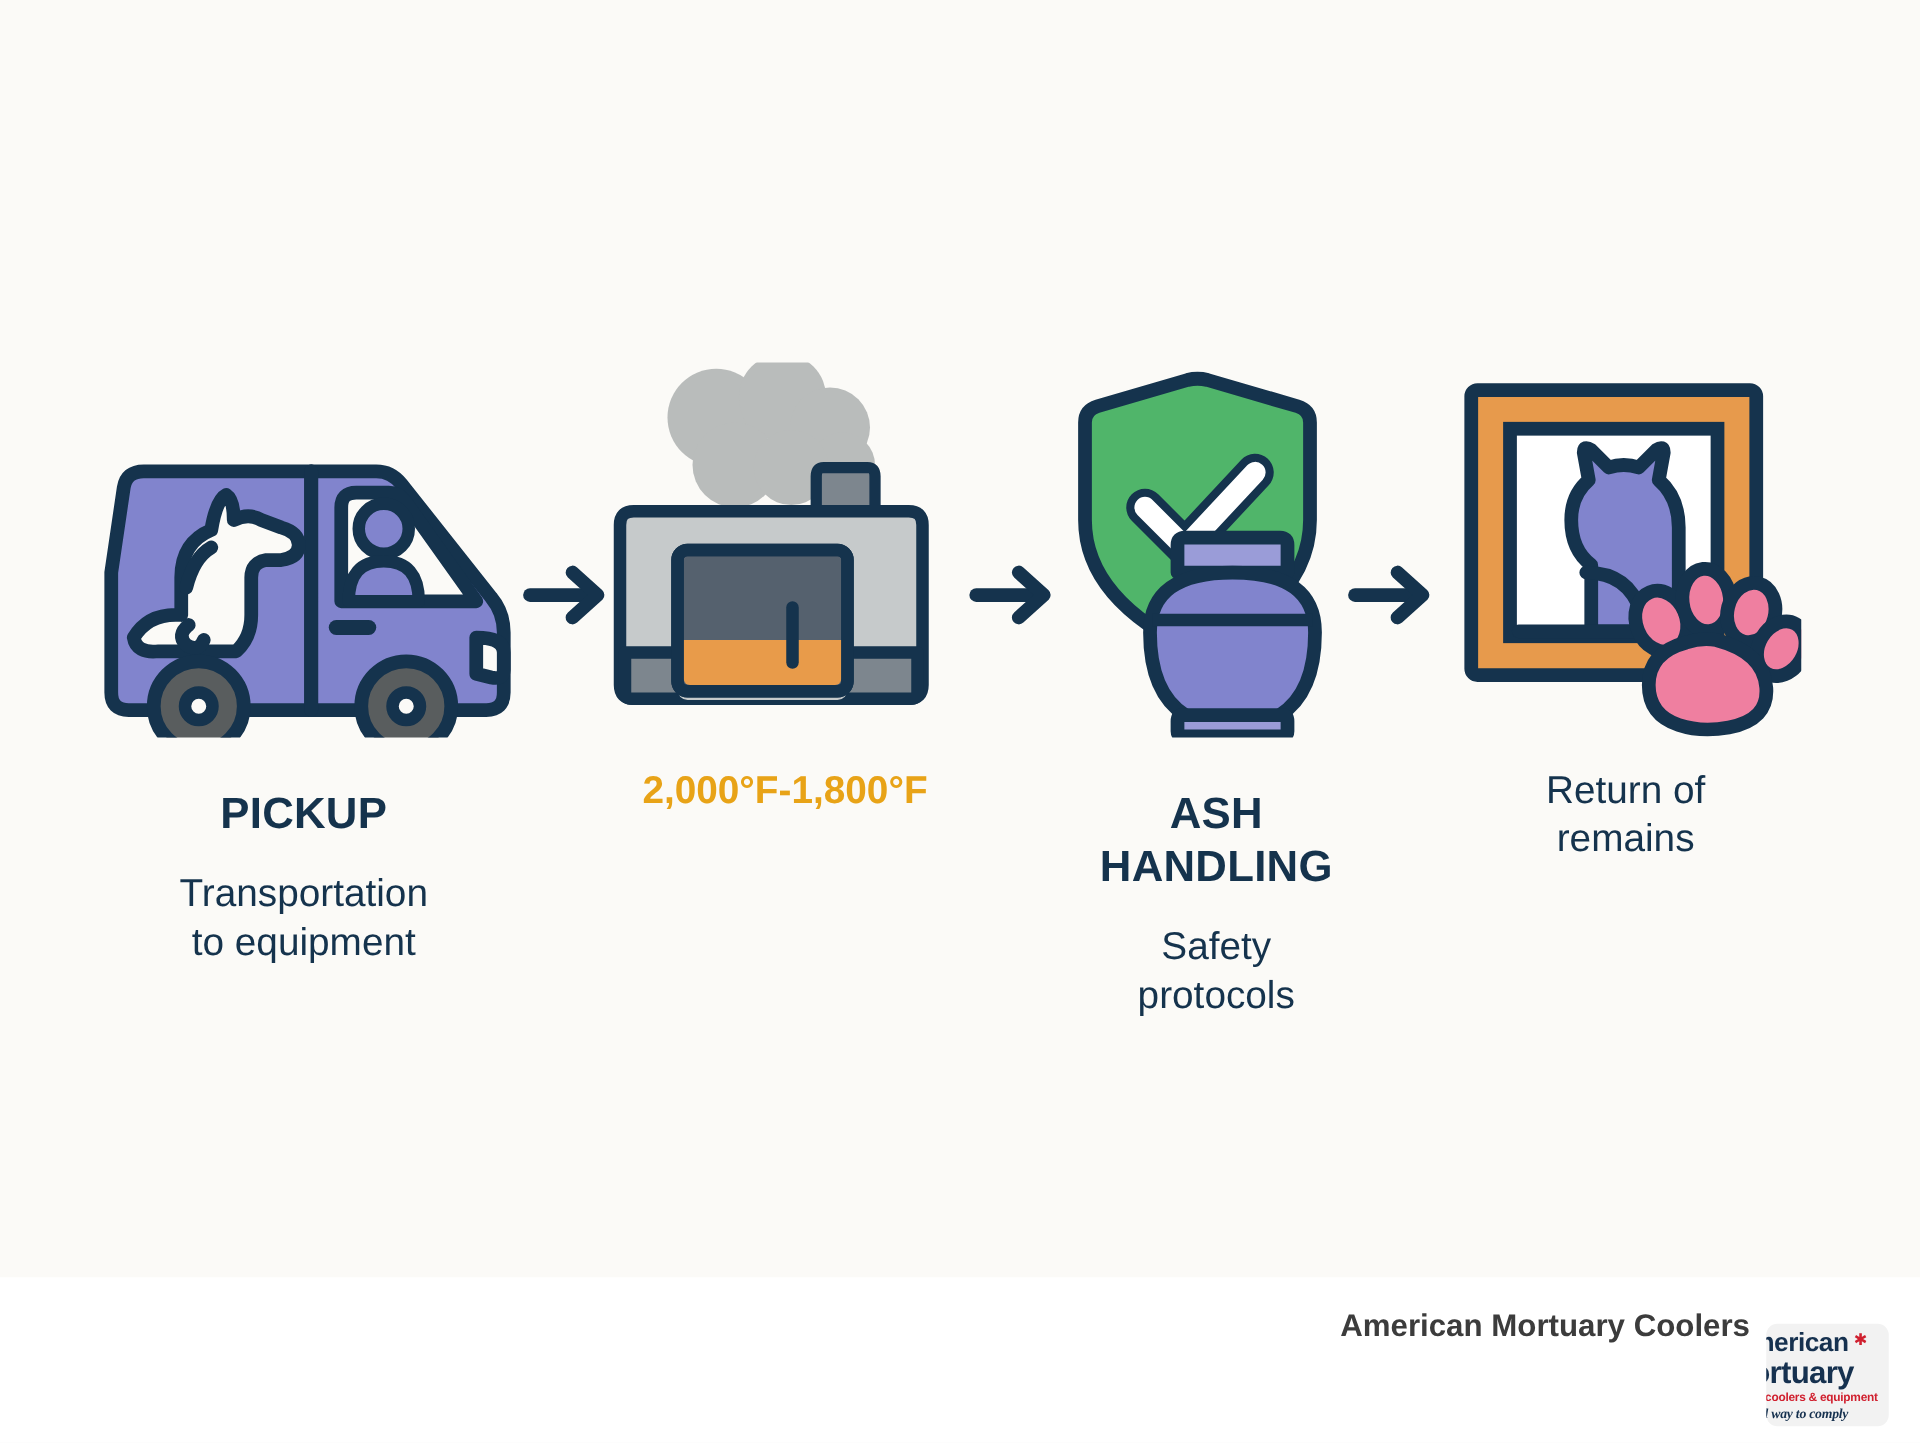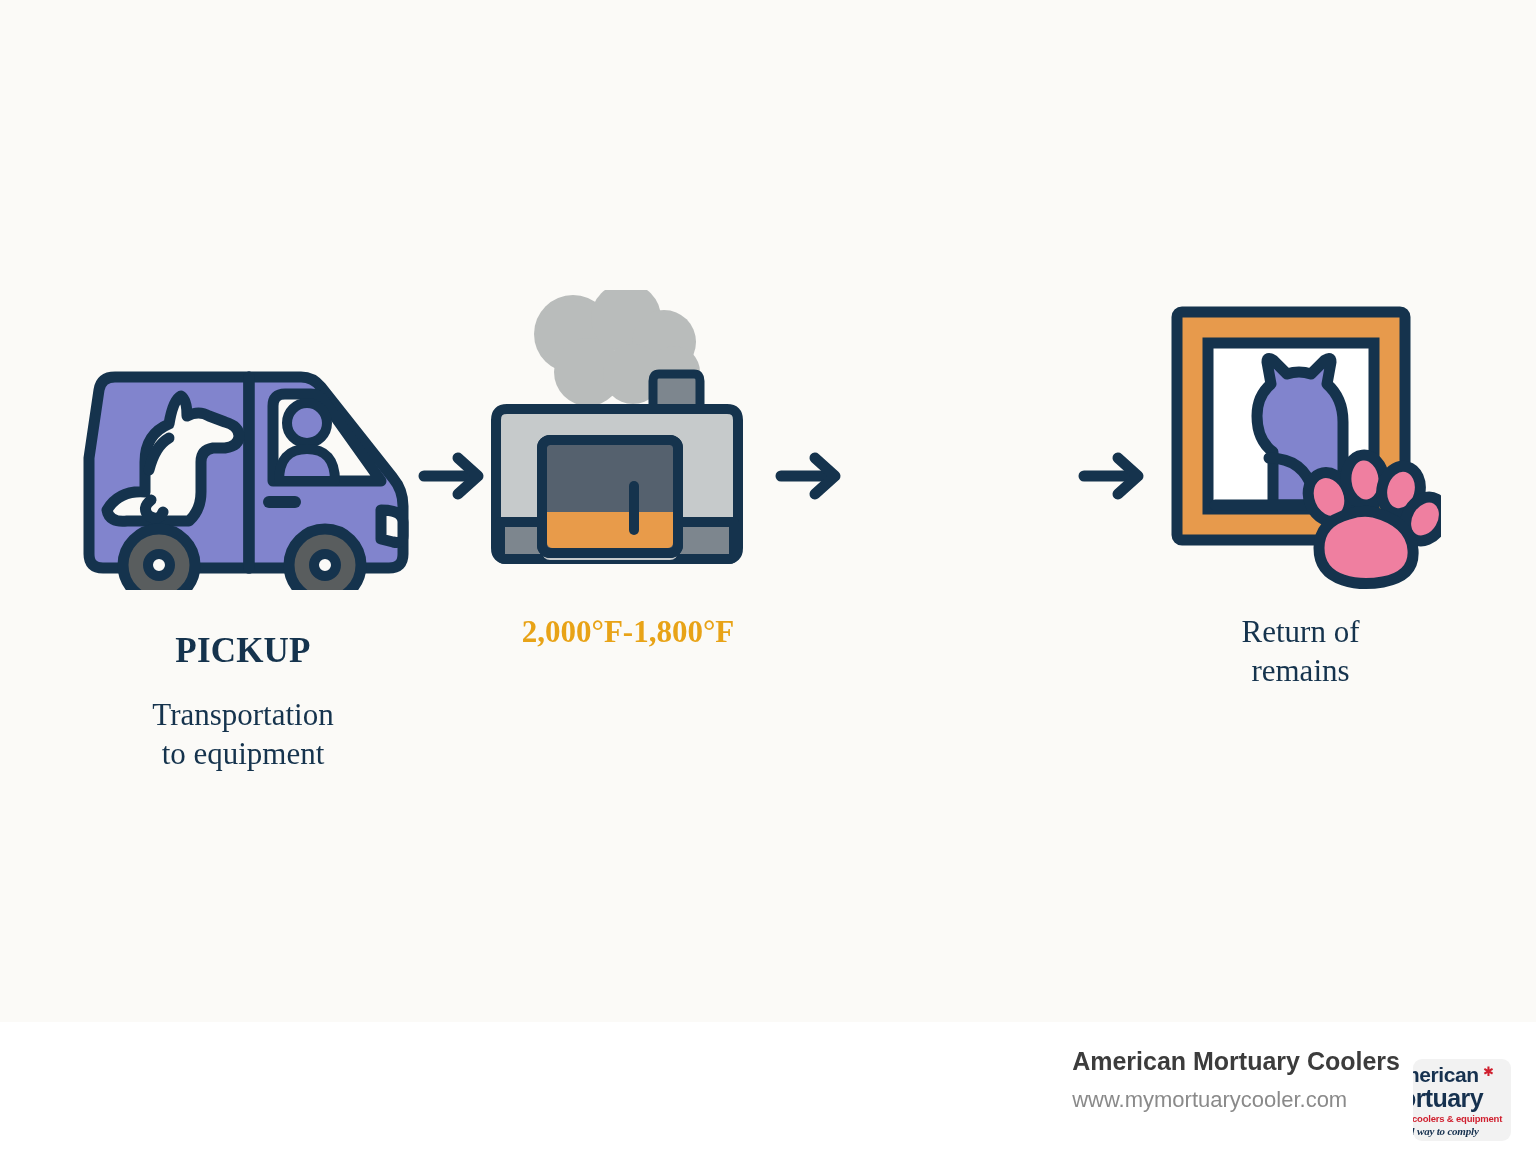--- a/index.html
+++ b/index.html
@@ -41,21 +41,20 @@
     letter-spacing: -0.3px;
   }
 
   
   .steps {
     position: absolute;
     left: 0;
     top: 285px;
     width: 1536px;
     height: 600px;
-    font-family: Liberation Serif, serif;
   }
   .step {
     position: absolute;
     top: 0;
     text-align: center;
   }
   .step .icon-wrap {
     position: relative;
     height: 305px;
     display: flex;
@@ -105,21 +104,21 @@
     left: 0;
     top: 1022px;
     width: 1536px;
     height: 132px;
     background: #ffffff;
   }
   .footer-text {
     position: absolute;
     right: 136px;
     top: 26px;
-    text-align: left;
+    text-align: right;
   }
   .footer-company {
     font-size: 25px;
     font-weight: 700;
     color: #3c3c3c;
     line-height: 1.1;
   }
   .footer-url {
     font-size: 22px;
     font-weight: 400;
@@ -284,20 +283,49 @@
             </g>
           </g>
           <rect x="64" y="150" width="136" height="113" rx="8" fill="none" stroke="#15334d" stroke-width="10"></rect>
 
           <path d="M156 196 L156 240" stroke="#15334d" stroke-width="10" stroke-linecap="round"></path>
         </svg>
       </div>
       <div class="step-sub highlight">2,000°F-1,800°F</div>
     </div>
 
+    <div class="step step-ash">
+      <div class="icon-wrap">
+        <svg width="250" height="300" viewBox="0 0 250 300">
+
+          <g>
+            <path d="M20 48 Q20 38 30 35 L102 14 Q110 12 118 14 L190 35 Q200 38 200 48
+                     L200 126 Q200 190 110 232 Q20 190 20 126 Z" fill="#50b56a" stroke="#15334d" stroke-width="11" stroke-linejoin="round"></path>
+            <path d="M68 116 L100 148 L156 88" fill="none" stroke="#15334d" stroke-width="30" stroke-linecap="round" stroke-linejoin="round"></path>
+            <path d="M68 116 L100 148 L156 88" fill="none" stroke="#ffffff" stroke-width="17" stroke-linecap="round" stroke-linejoin="round"></path>
+          </g>
+
+          <g stroke="#15334d" stroke-width="11" stroke-linejoin="round">
+
+            <path d="M100 140 L176 140 Q182 140 182 146 L182 168 L94 168 L94 146 Q94 140 100 140 Z" fill="#9a9cd8"></path>
+
+            <path d="M138 168 Q204 168 204 216 Q204 264 176 282 L176 288 L100 288 L100 282
+                     Q72 264 72 216 Q72 168 138 168 Z" fill="#8184cd"></path>
+
+            <path d="M74 206 L202 206" stroke-width="10"></path>
+
+            <path d="M98 282 L178 282 Q182 282 182 287 L182 295 Q182 299 178 299 L98 299 Q94 299 94 295 L94 287 Q94 282 98 282 Z" fill="#9a9cd8"></path>
+          </g>
+        </svg>
+      </div>
+      <div class="step-label">ASH
+HANDLING</div>
+      <div class="step-sub">Safety
+protocols</div>
+    </div>
 
     <div class="step step-memorial">
       <div class="icon-wrap">
         <svg width="280" height="290" viewBox="0 0 280 290">
 
           <g>
             <rect x="16" y="12" width="228" height="228" rx="5" fill="#e79a4c" stroke="#15334d" stroke-width="11"></rect>
             <rect x="47" y="43" width="166" height="166" fill="#ffffff" stroke="#15334d" stroke-width="11"></rect>
           </g>
 
@@ -347,21 +375,20 @@
       <g fill="none" stroke="#15334d" stroke-width="11" stroke-linecap="round" stroke-linejoin="round">
         <path d="M6 28 L58 28"></path>
         <path d="M40 10 L60 28 L40 46"></path>
       </g>
     </svg>
   </div>
 
   <div class="footer">
     <div class="footer-text">
       <div class="footer-company">American Mortuary Coolers</div>
-      <div class="footer-url">www.mymortuarycooler.com</div>
     </div>
   </div>
 
   <div class="footer-logo">
     <div class="logo-inner">
       <div class="logo-star">✱</div>
       <div class="logo-l1">merican</div>
       <div class="logo-l2">ortuary</div>
       <div class="logo-l3">ry coolers &amp; equipment</div>
       <div class="logo-l4">ool way to comply</div>

